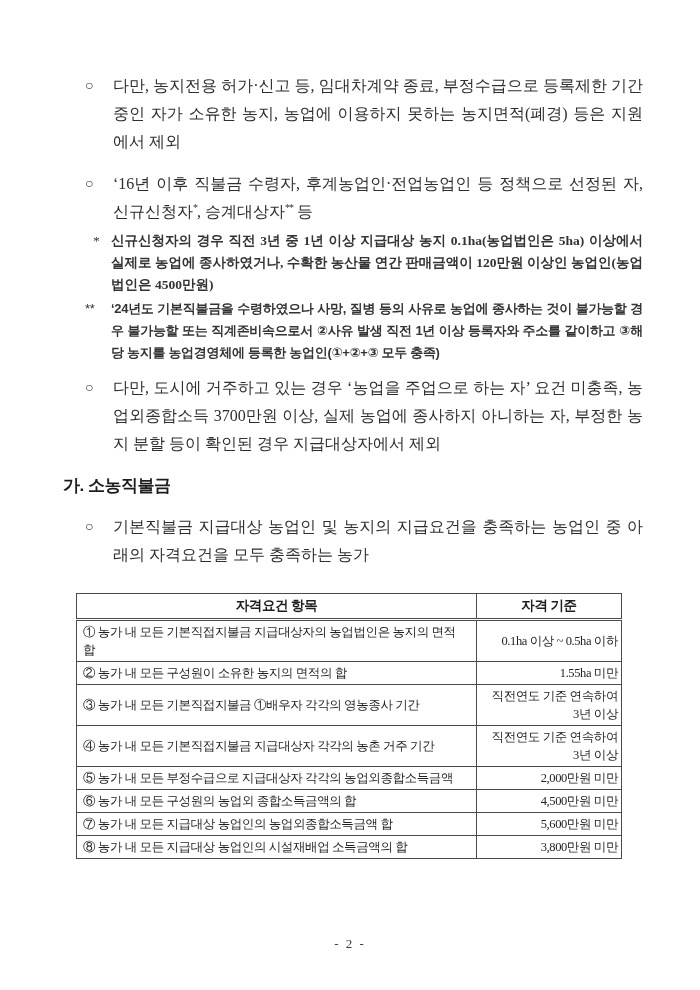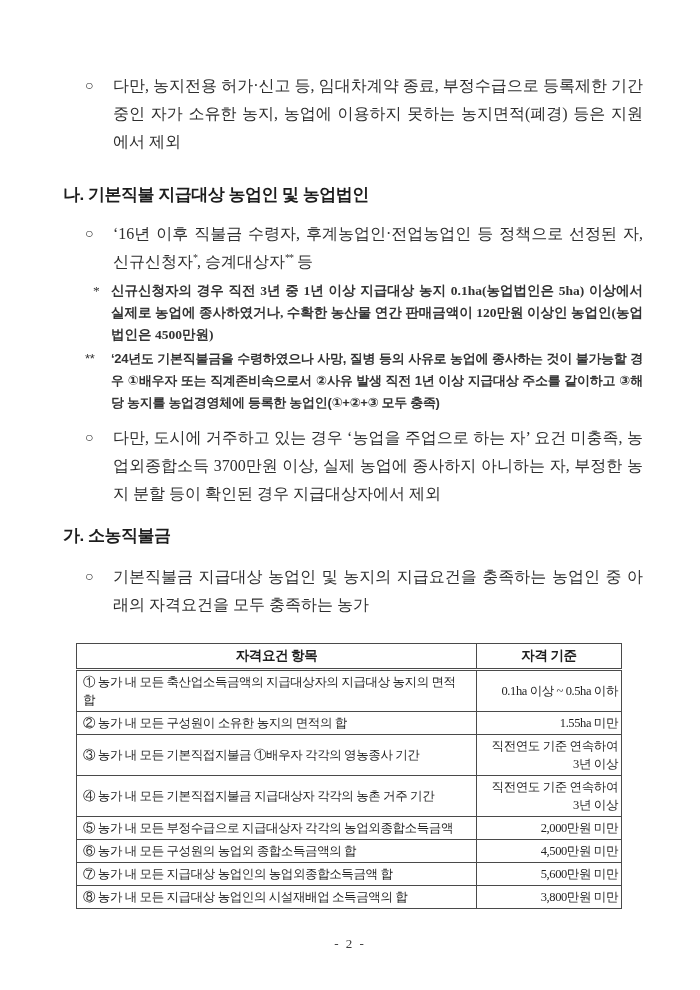--- a/index.html
+++ b/index.html
@@ -132,35 +132,34 @@
 <body>
 
 <div class="page">
   <div class="content">
 
     <div class="para" id="para1">
       <span class="bullet">○</span>
       <span class="ptext">다만, 농지전용 허가·신고 등, 임대차계약 종료, 부정수급으로 등록제한 기간 중인 자가 소유한 농지, 농업에 이용하지 못하는 농지면적(폐경) 등은 지원에서 제외</span>
     </div>
 
-    <div class="h-mid">나. 기본직불 지급대상 농업인 및 농업법인</div>
 
     <div class="para" id="para2">
       <span class="bullet">○</span>
       <span class="ptext"><span>‘16년 이후 직불금 수령자, 후계농업인·전업농업인 등 정책으로 선정된 자, 신규신청자</span><sup class="fn-sup">*</sup><span>, 승계대상자</span><sup class="fn-sup">**</sup><span> 등</span></span>
     </div>
 
     <div class="footnote fn1">
       <span class="marker">*</span>
       <span class="ftext">신규신청자의 경우 직전 3년 중 1년 이상 지급대상 농지 0.1ha(농업법인은 5ha) 이상에서 실제로 농업에 종사하였거나, 수확한 농산물 연간 판매금액이 120만원 이상인 농업인(농업법인은 4500만원)</span>
     </div>
 
     <div class="footnote fn2">
       <span class="marker">**</span>
-      <span class="ftext">‘24년도 기본직불금을 수령하였으나 사망, 질병 등의 사유로 농업에 종사하는 것이 불가능할 경우 ①배우자 또는 직계존비속으로서 ②사유 발생 직전 1년 이상 지급대상 주소를 같이하고 ③해당 농지를 농업경영체에 등록한 농업인(①+②+③ 모두 충족)</span>
+      <span class="ftext">‘24년도 기본직불금을 수령하였으나 사망, 질병 등의 사유로 농업에 종사하는 것이 불가능할 경우 불가능할 또는 직계존비속으로서 ②사유 발생 직전 1년 이상 등록자와 주소를 같이하고 ③해당 농지를 농업경영체에 등록한 농업인(①+②+③ 모두 충족)</span>
     </div>
 
     <div class="para" id="para3">
       <span class="bullet">○</span>
       <span class="ptext">다만, 도시에 거주하고 있는 경우 ‘농업을 주업으로 하는 자’ 요건 미충족, 농업외종합소득 3700만원 이상, 실제 농업에 종사하지 아니하는 자, 부정한 농지 분할 등이 확인된 경우 지급대상자에서 제외</span>
     </div>
 
 
     <div class="h-mid h-ga">가. 소농직불금</div>
 
@@ -171,21 +170,21 @@
 
     <table class="elig">
       <thead>
         <tr>
           <th>자격요건 항목</th>
           <th>자격 기준</th>
         </tr>
       </thead>
       <tbody>
         <tr>
-          <td class="item">① 농가 내 모든 축산업소득금액의 지급대상자의 지급대상 농지의 면적 합</td>
+          <td class="item">① 농가 내 모든 기본직접지불금 지급대상자의 농업법인은 농지의 면적 합</td>
           <td class="crit">0.1ha 이상 ~ 0.5ha 이하</td>
         </tr>
         <tr>
           <td class="item">② 농가 내 모든 구성원이 소유한 농지의 면적의 합</td>
           <td class="crit">1.55ha 미만</td>
         </tr>
         <tr>
           <td class="item">③ 농가 내 모든 기본직접지불금 ①배우자 각각의 영농종사 기간</td>
           <td class="crit">직전연도 기준 연속하여
 3년 이상</td>

